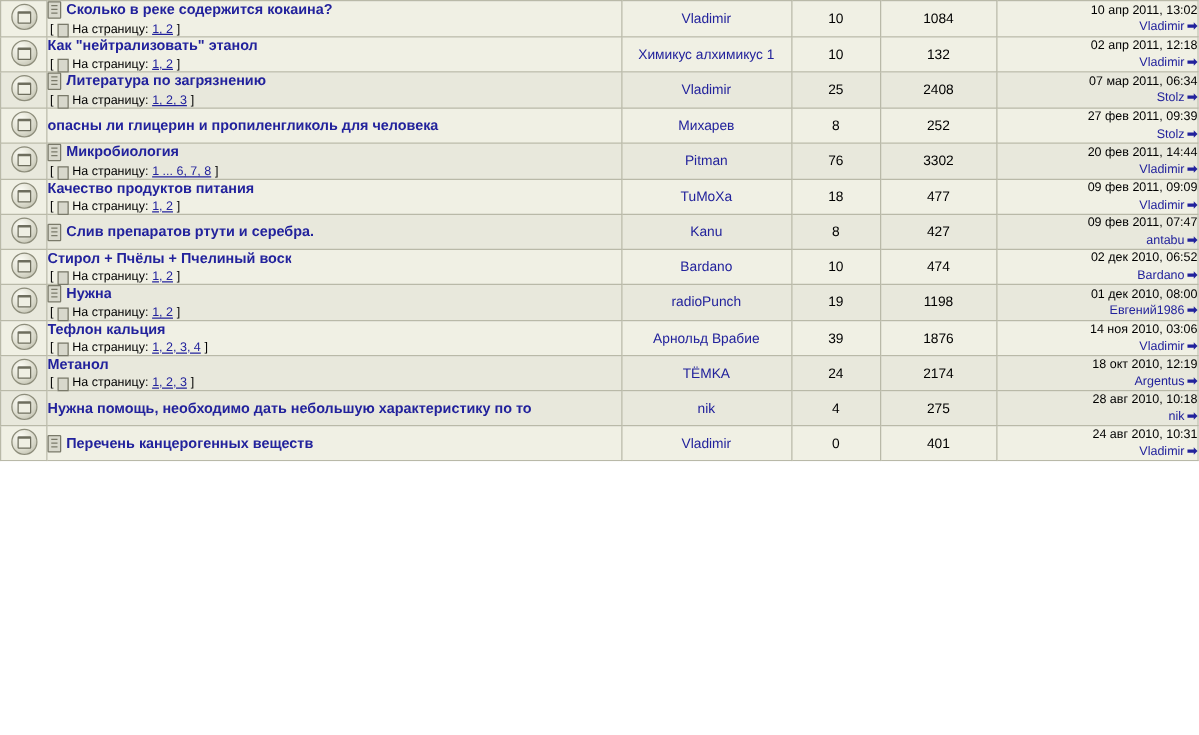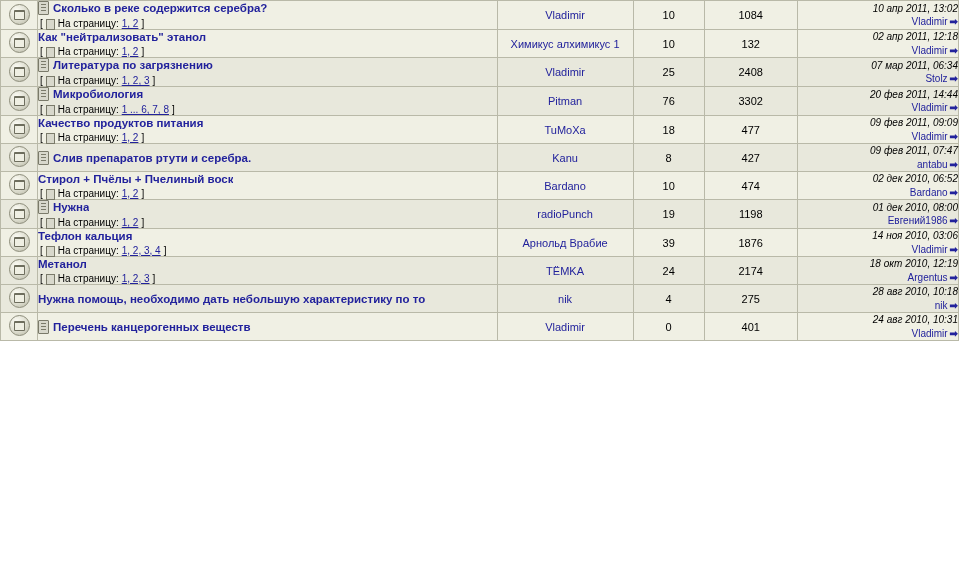--- a/index.html
+++ b/index.html
@@ -133,40 +133,40 @@
     left: 4px;
     top: 5px;
     width: 9px;
     height: 7px;
     border: 1px solid #6e6e5e;
     border-top: 2px solid #6e6e5e;
     background: #efefe3;
     border-radius: 1px;
   }
 
-  .last-date { color: #000; white-space: nowrap; font-style: italic; }
+  .last-date { color: #000; white-space: nowrap; }
   .last-user { color: #22229c; white-space: nowrap; }
   .last-user .arrow {
     display: inline-block;
     color: #22229c;
     font-weight: bold;
     margin-left: 2px;
   }
 </style>
 </head>
 <body>
 
 <table id="forum-table">
   <tbody>
       <tr class="row-a">
         <td class="col-icon"><span class="status-icon"></span></td>
         <td class="col-topic">
           <div class="topic-line">
             <span class="doc-icon"></span>
-            <a class="topic-title" href="#">Сколько в реке содержится серебра?</a>
+            <a class="topic-title" href="#">Сколько в реке содержится кокаина?</a>
           </div>
           <div class="goto">
             <span>[</span>
             <span class="goto-mini-icon"></span>
             <span class="goto-text">На страницу:</span>
             <span class="goto-pages">1, 2</span>
             <span>]</span>
           </div>
         </td>
         <td class="col-author">Vladimir</td>
@@ -215,20 +215,35 @@
           </div>
         </td>
         <td class="col-author">Vladimir</td>
         <td class="col-replies">25</td>
         <td class="col-views">2408</td>
         <td class="col-last">
           <div class="last-date">07 мар 2011, 06:34</div>
           <div class="last-user"><span>Stolz</span><span class="arrow" style="font-size: 10px;">➡</span></div>
         </td>
       </tr>
+      <tr class="row-a">
+        <td class="col-icon"><span class="status-icon"></span></td>
+        <td class="col-topic">
+          <div class="topic-line">
+            <a class="topic-title" href="#">опасны ли глицерин и пропиленгликоль для человека</a>
+          </div>
+        </td>
+        <td class="col-author">Михарев</td>
+        <td class="col-replies">8</td>
+        <td class="col-views">252</td>
+        <td class="col-last">
+          <div class="last-date">27 фев 2011, 09:39</div>
+          <div class="last-user"><span>Stolz</span><span class="arrow" style="font-size: 10px;">➡</span></div>
+        </td>
+      </tr>
       <tr class="row-b">
         <td class="col-icon"><span class="status-icon"></span></td>
         <td class="col-topic">
           <div class="topic-line">
             <span class="doc-icon"></span>
             <a class="topic-title" href="#">Микробиология</a>
           </div>
           <div class="goto">
             <span>[</span>
             <span class="goto-mini-icon"></span>

